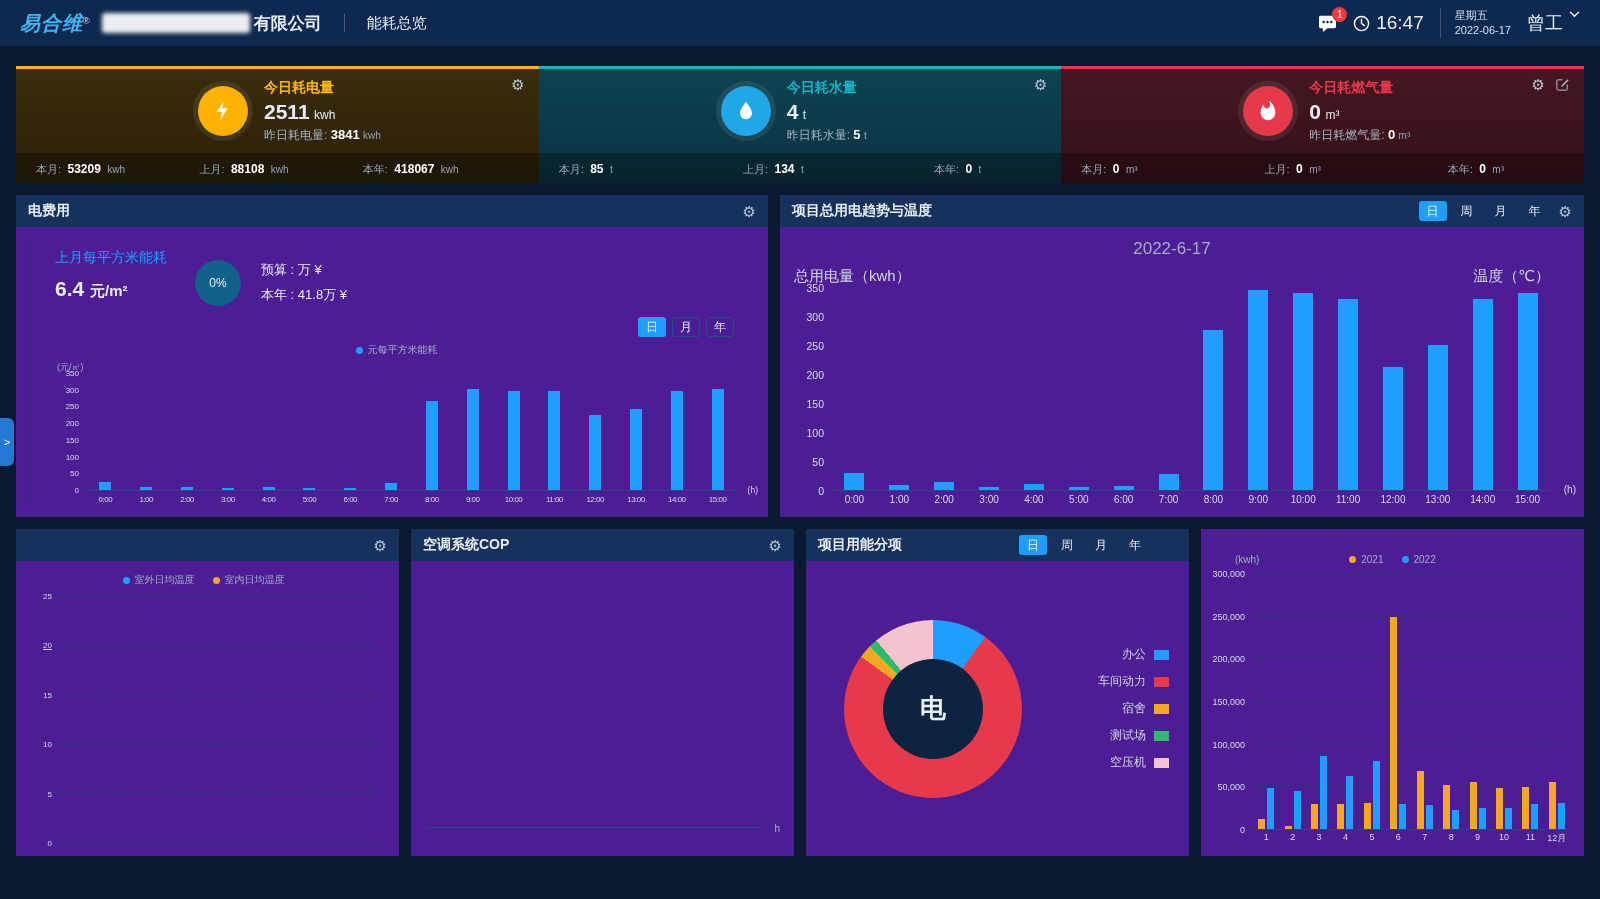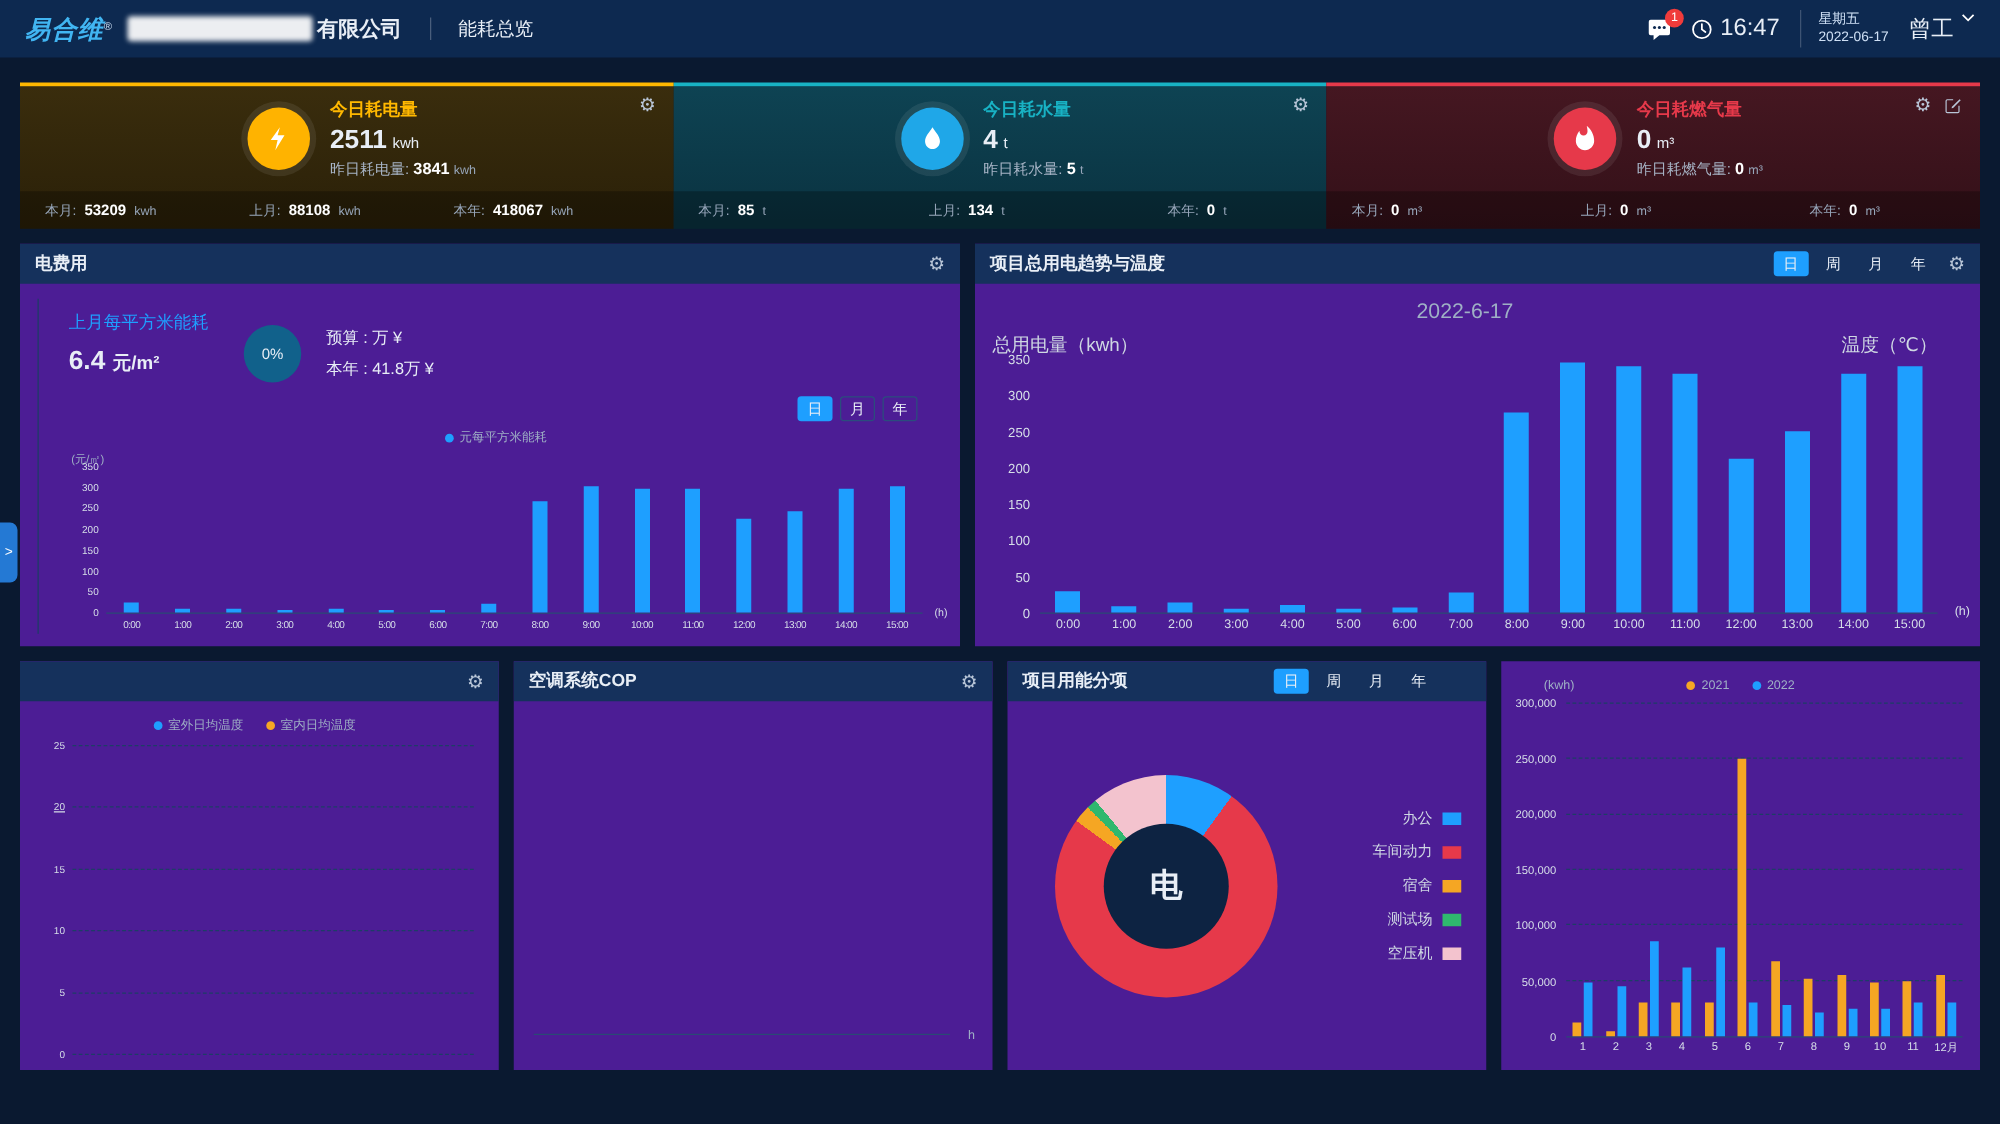--- a/index.html
+++ b/index.html
@@ -118,21 +118,21 @@
   
   .bd-body{flex:1;display:flex;align-items:center;padding:0 20px 0 14px}
   .donut{width:178px;height:178px;border-radius:50%;position:relative;margin-left:24px;flex-shrink:0}
   .donut-hole{position:absolute;inset:39px;background:#0d2342;border-radius:50%;display:flex;align-items:center;justify-content:center;font-size:26px;font-weight:bold}
   .donut-legend{margin-left:auto;display:flex;flex-direction:column;gap:10px}
   .dlgd{display:flex;align-items:center;justify-content:flex-end;gap:8px;font-size:12px;color:#cfd8e3;cursor:pointer}
   .dlgd i{width:15px;height:10px;display:inline-block}
   .dlgd em{font-style:normal}
 
   
-  .cmp-top{position:relative;height:26px;margin-top:8px}
+  .cmp-top{position:relative;height:26px;margin-top:19px}
   .kwh-label{position:absolute;left:34px;top:6px;font-size:10px;color:#9fb0c5}
   #cmp-legend{padding-top:4px}
   #chart-compare{flex:1;margin:0 14px 10px 4px}
 
   
   .expand-handle{position:absolute;left:0;top:418px;width:14px;height:48px;background:#2479d4;border-radius:0 6px 6px 0;color:#fff;font-size:11px;display:flex;align-items:center;justify-content:center;cursor:pointer}
 </style>
 </head>
 <body>
 

